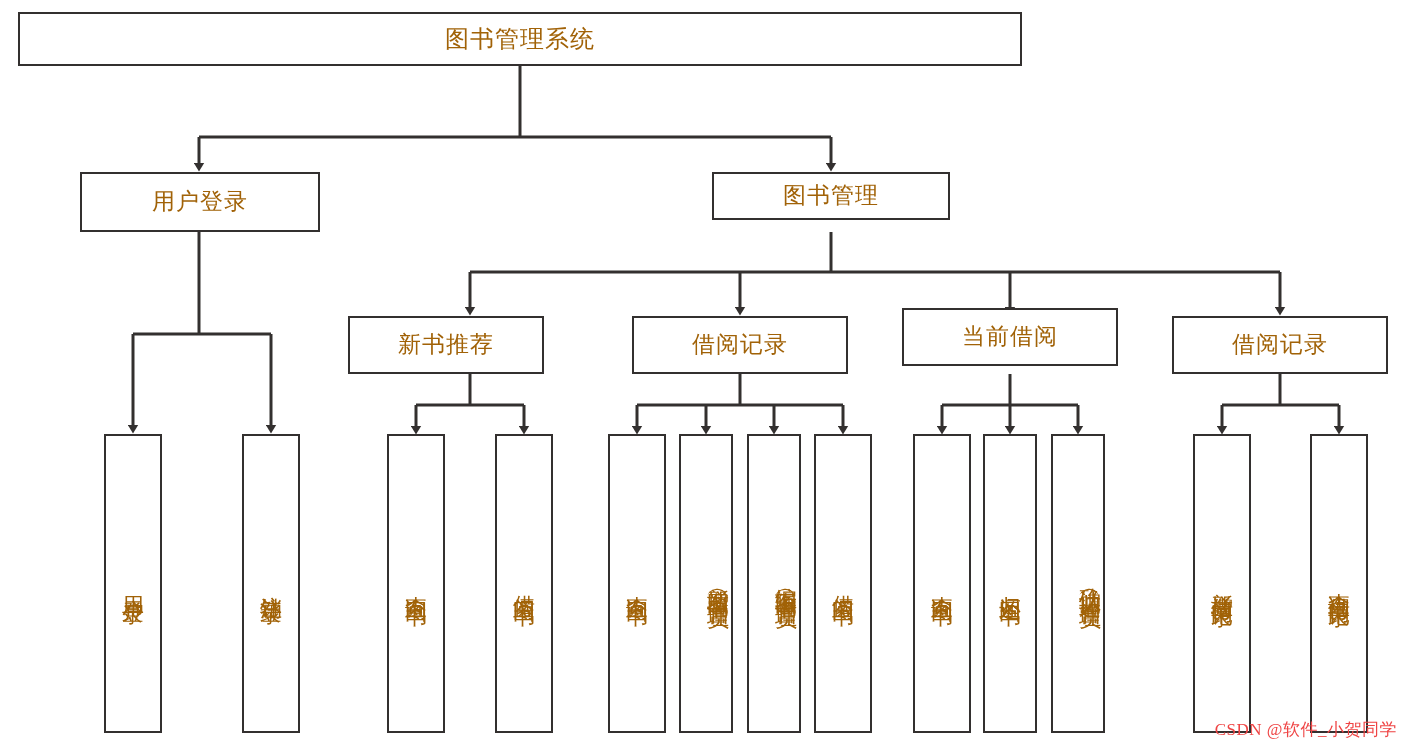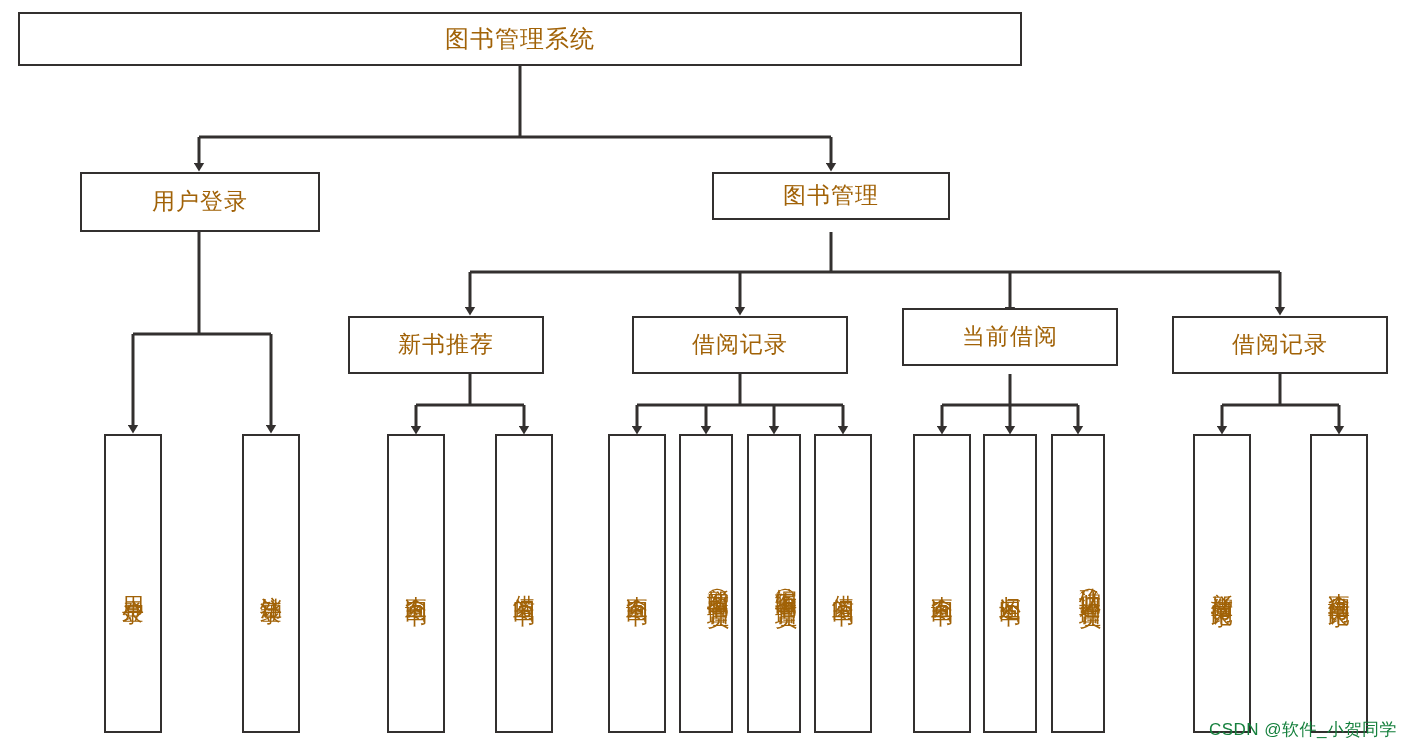--- a/index.html
+++ b/index.html
@@ -60,24 +60,24 @@
   .label-v {
     writing-mode: vertical-rl;
     text-orientation: upright;
     display: block;
   }
   #watermark {
     position: absolute;
     right: 8px;
     bottom: 6px;
     font-size: 17px;
-    color: #15803d;
+    color: #ef4444;
     letter-spacing: 0.5px;
     white-space: nowrap;
-    font-family: Liberation Sans, sans-serif;
+    font-family: Liberation Serif, serif;
   }
 </style>
 </head>
 <body>
 
 <div id="canvas">
 
   <svg id="diagram-svg" viewBox="0 0 1405 747" xmlns="http://www.w3.org/2000/svg">
     <defs>
       <marker id="arrowhead" markerWidth="9" markerHeight="11" refX="0.5" refY="5.5" orient="auto" markerUnits="userSpaceOnUse">

